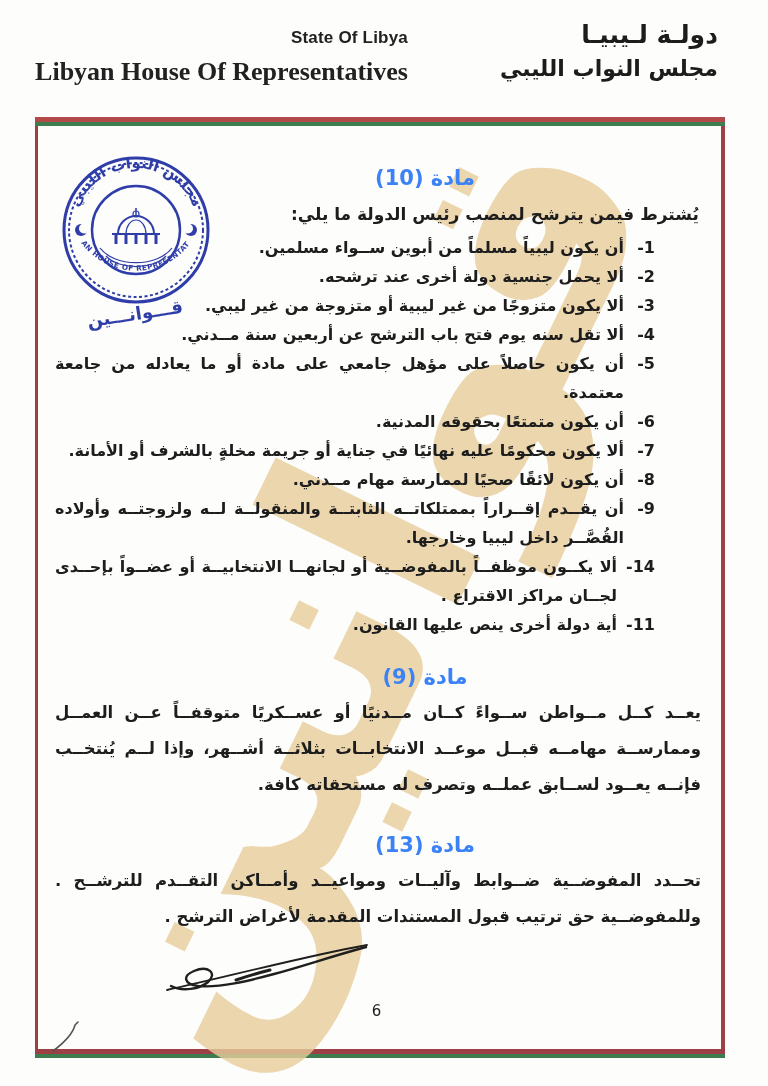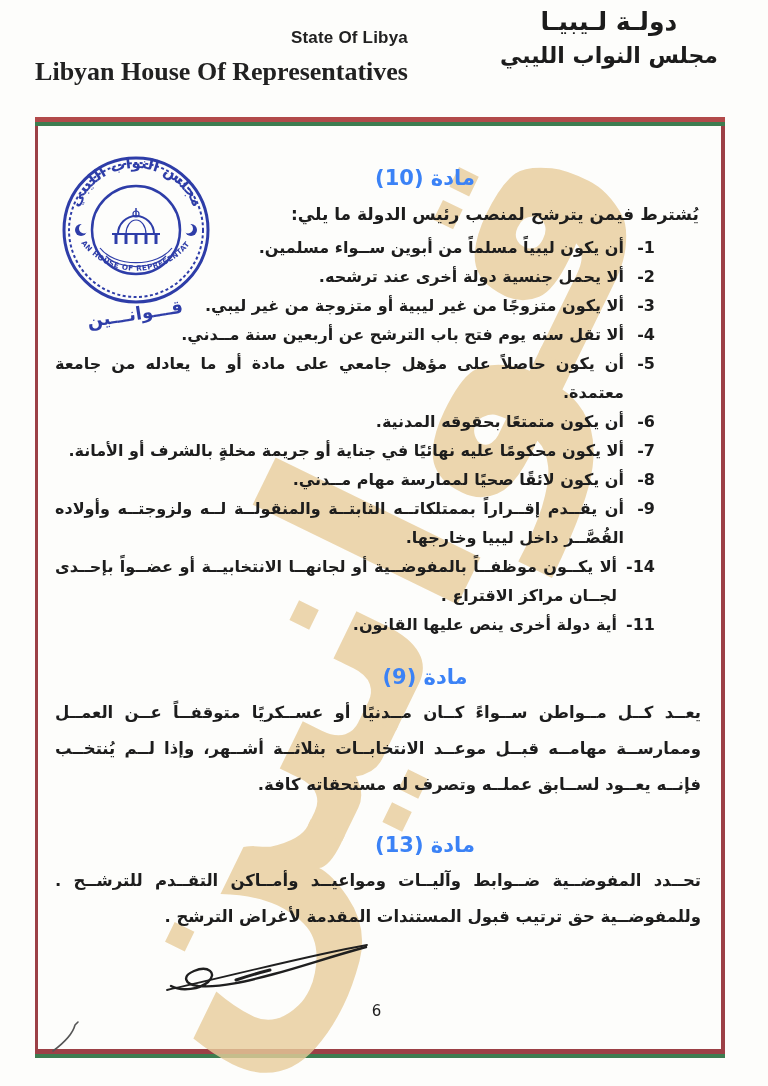--- a/index.html
+++ b/index.html
@@ -2,21 +2,21 @@
 <html lang="ar"><head>
 <meta charset="utf-8">
 <style>
   html,body{margin:0;padding:0;background:#ffffff;}
   .sheet{position:relative;width:768px;height:1086px;background:#fdfdfb;overflow:hidden;}
 
   
   .header-en{position:absolute;top:28px;left:28px;width:380px;text-align:right;color:#212121;}
   .header-en .l1{font-family:"Liberation Sans",sans-serif;font-weight:bold;font-size:17px;letter-spacing:.2px;}
   .header-en .l2{font-family:"Liberation Serif",serif;font-weight:bold;font-size:26px;margin-top:9px;white-space:nowrap;}
-  .header-ar{position:absolute;top:7px;right:50px;text-align:center;direction:rtl;color:#1c1c1c;}
+  .header-ar{position:absolute;top:20px;right:50px;text-align:right;direction:rtl;color:#1c1c1c;}
   .header-ar .l1{font-family:"DejaVu Sans",sans-serif;font-weight:bold;font-size:25px;}
   .header-ar .l2{font-family:"DejaVu Sans",sans-serif;font-weight:bold;font-size:22px;margin-top:7px;white-space:nowrap;}
 
   
   .frame{position:absolute;left:35px;top:117px;width:683px;height:941px;
          border-left:3px solid #9c4046;border-right:4px solid #9c4046;}
   .stripe{position:absolute;left:-3px;right:-4px;}
   .stripe.red-top{top:0;height:5px;background:#b24a4a;}
   .stripe.green-top{top:5px;height:4px;background:#3d7d50;}
   .stripe.red-bot{bottom:4px;height:5px;background:#9c4046;}

